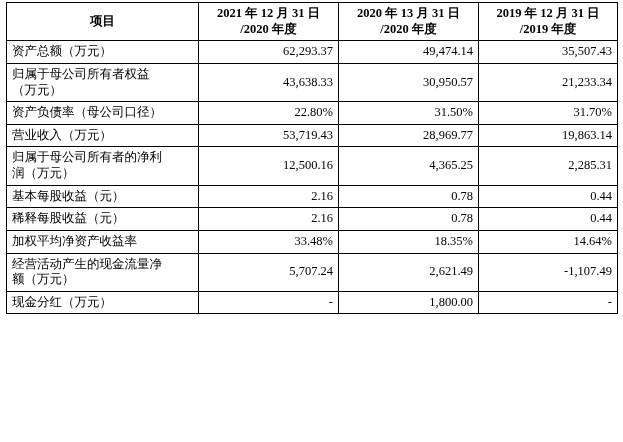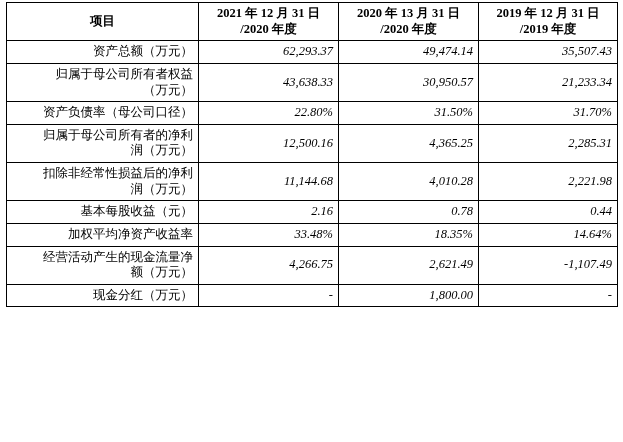--- a/index.html
+++ b/index.html
@@ -23,38 +23,36 @@
     border-collapse: collapse;
     width: 611px;
     table-layout: fixed;
   }
   table.fin th, table.fin td {
     border: 1px solid #000000;
     font-size: 12.5px;
     line-height: 1.25;
     padding: 3px 5px;
     vertical-align: middle;
-    text-align: right;
   }
   table.fin thead th {
     font-weight: bold;
     text-align: center;
   }
   col.c0 { width: 192px; }
   col.c1 { width: 140px; }
   col.c2 { width: 140px; }
   col.c3 { width: 139px; }
   td.label {
     text-align: left;
     word-break: break-all;
   }
   td.num {
     text-align: right;
     font-family: "Liberation Serif", "DejaVu Serif", serif;
-    font-style: italic;
   }
   .hdr-line { display: block; }
 </style>
 </head>
 <body>
 
 <div class="sheet">
   <table class="fin">
     <colgroup>
       <col class="c0">
@@ -97,55 +95,58 @@
           <td class="num">30,950.57</td>
           <td class="num">21,233.34</td>
         </tr>
         <tr>
           <td class="label">资产负债率（母公司口径）</td>
           <td class="num">22.80%</td>
           <td class="num">31.50%</td>
           <td class="num">31.70%</td>
         </tr>
         <tr>
+          <td class="label">营业收入（万元）</td>
+          <td class="num">53,719.43</td>
+          <td class="num">28,969.77</td>
+          <td class="num">19,863.14</td>
+        </tr>
+        <tr>
           <td class="label">
             <span class="hdr-line">归属于母公司所有者的净利</span>
             <span class="hdr-line">润（万元）</span>
           </td>
           <td class="num">12,500.16</td>
           <td class="num">4,365.25</td>
           <td class="num">2,285.31</td>
         </tr>
         <tr>
-          <td class="label">
-            <span class="hdr-line">扣除非经常性损益后的净利</span>
-            <span class="hdr-line">润（万元）</span>
-          </td>
-          <td class="num">11,144.68</td>
-          <td class="num">4,010.28</td>
-          <td class="num">2,221.98</td>
+          <td class="label">基本每股收益（元）</td>
+          <td class="num">2.16</td>
+          <td class="num">0.78</td>
+          <td class="num">0.44</td>
         </tr>
         <tr>
-          <td class="label">基本每股收益（元）</td>
+          <td class="label">稀释每股收益（元）</td>
           <td class="num">2.16</td>
           <td class="num">0.78</td>
           <td class="num">0.44</td>
         </tr>
         <tr>
           <td class="label">加权平均净资产收益率</td>
           <td class="num">33.48%</td>
           <td class="num">18.35%</td>
           <td class="num">14.64%</td>
         </tr>
         <tr>
           <td class="label">
             <span class="hdr-line">经营活动产生的现金流量净</span>
             <span class="hdr-line">额（万元）</span>
           </td>
-          <td class="num">4,266.75</td>
+          <td class="num">5,707.24</td>
           <td class="num">2,621.49</td>
           <td class="num">-1,107.49</td>
         </tr>
         <tr>
           <td class="label">现金分红（万元）</td>
           <td class="num">-</td>
           <td class="num">1,800.00</td>
           <td class="num">-</td>
         </tr>
       </tbody>

